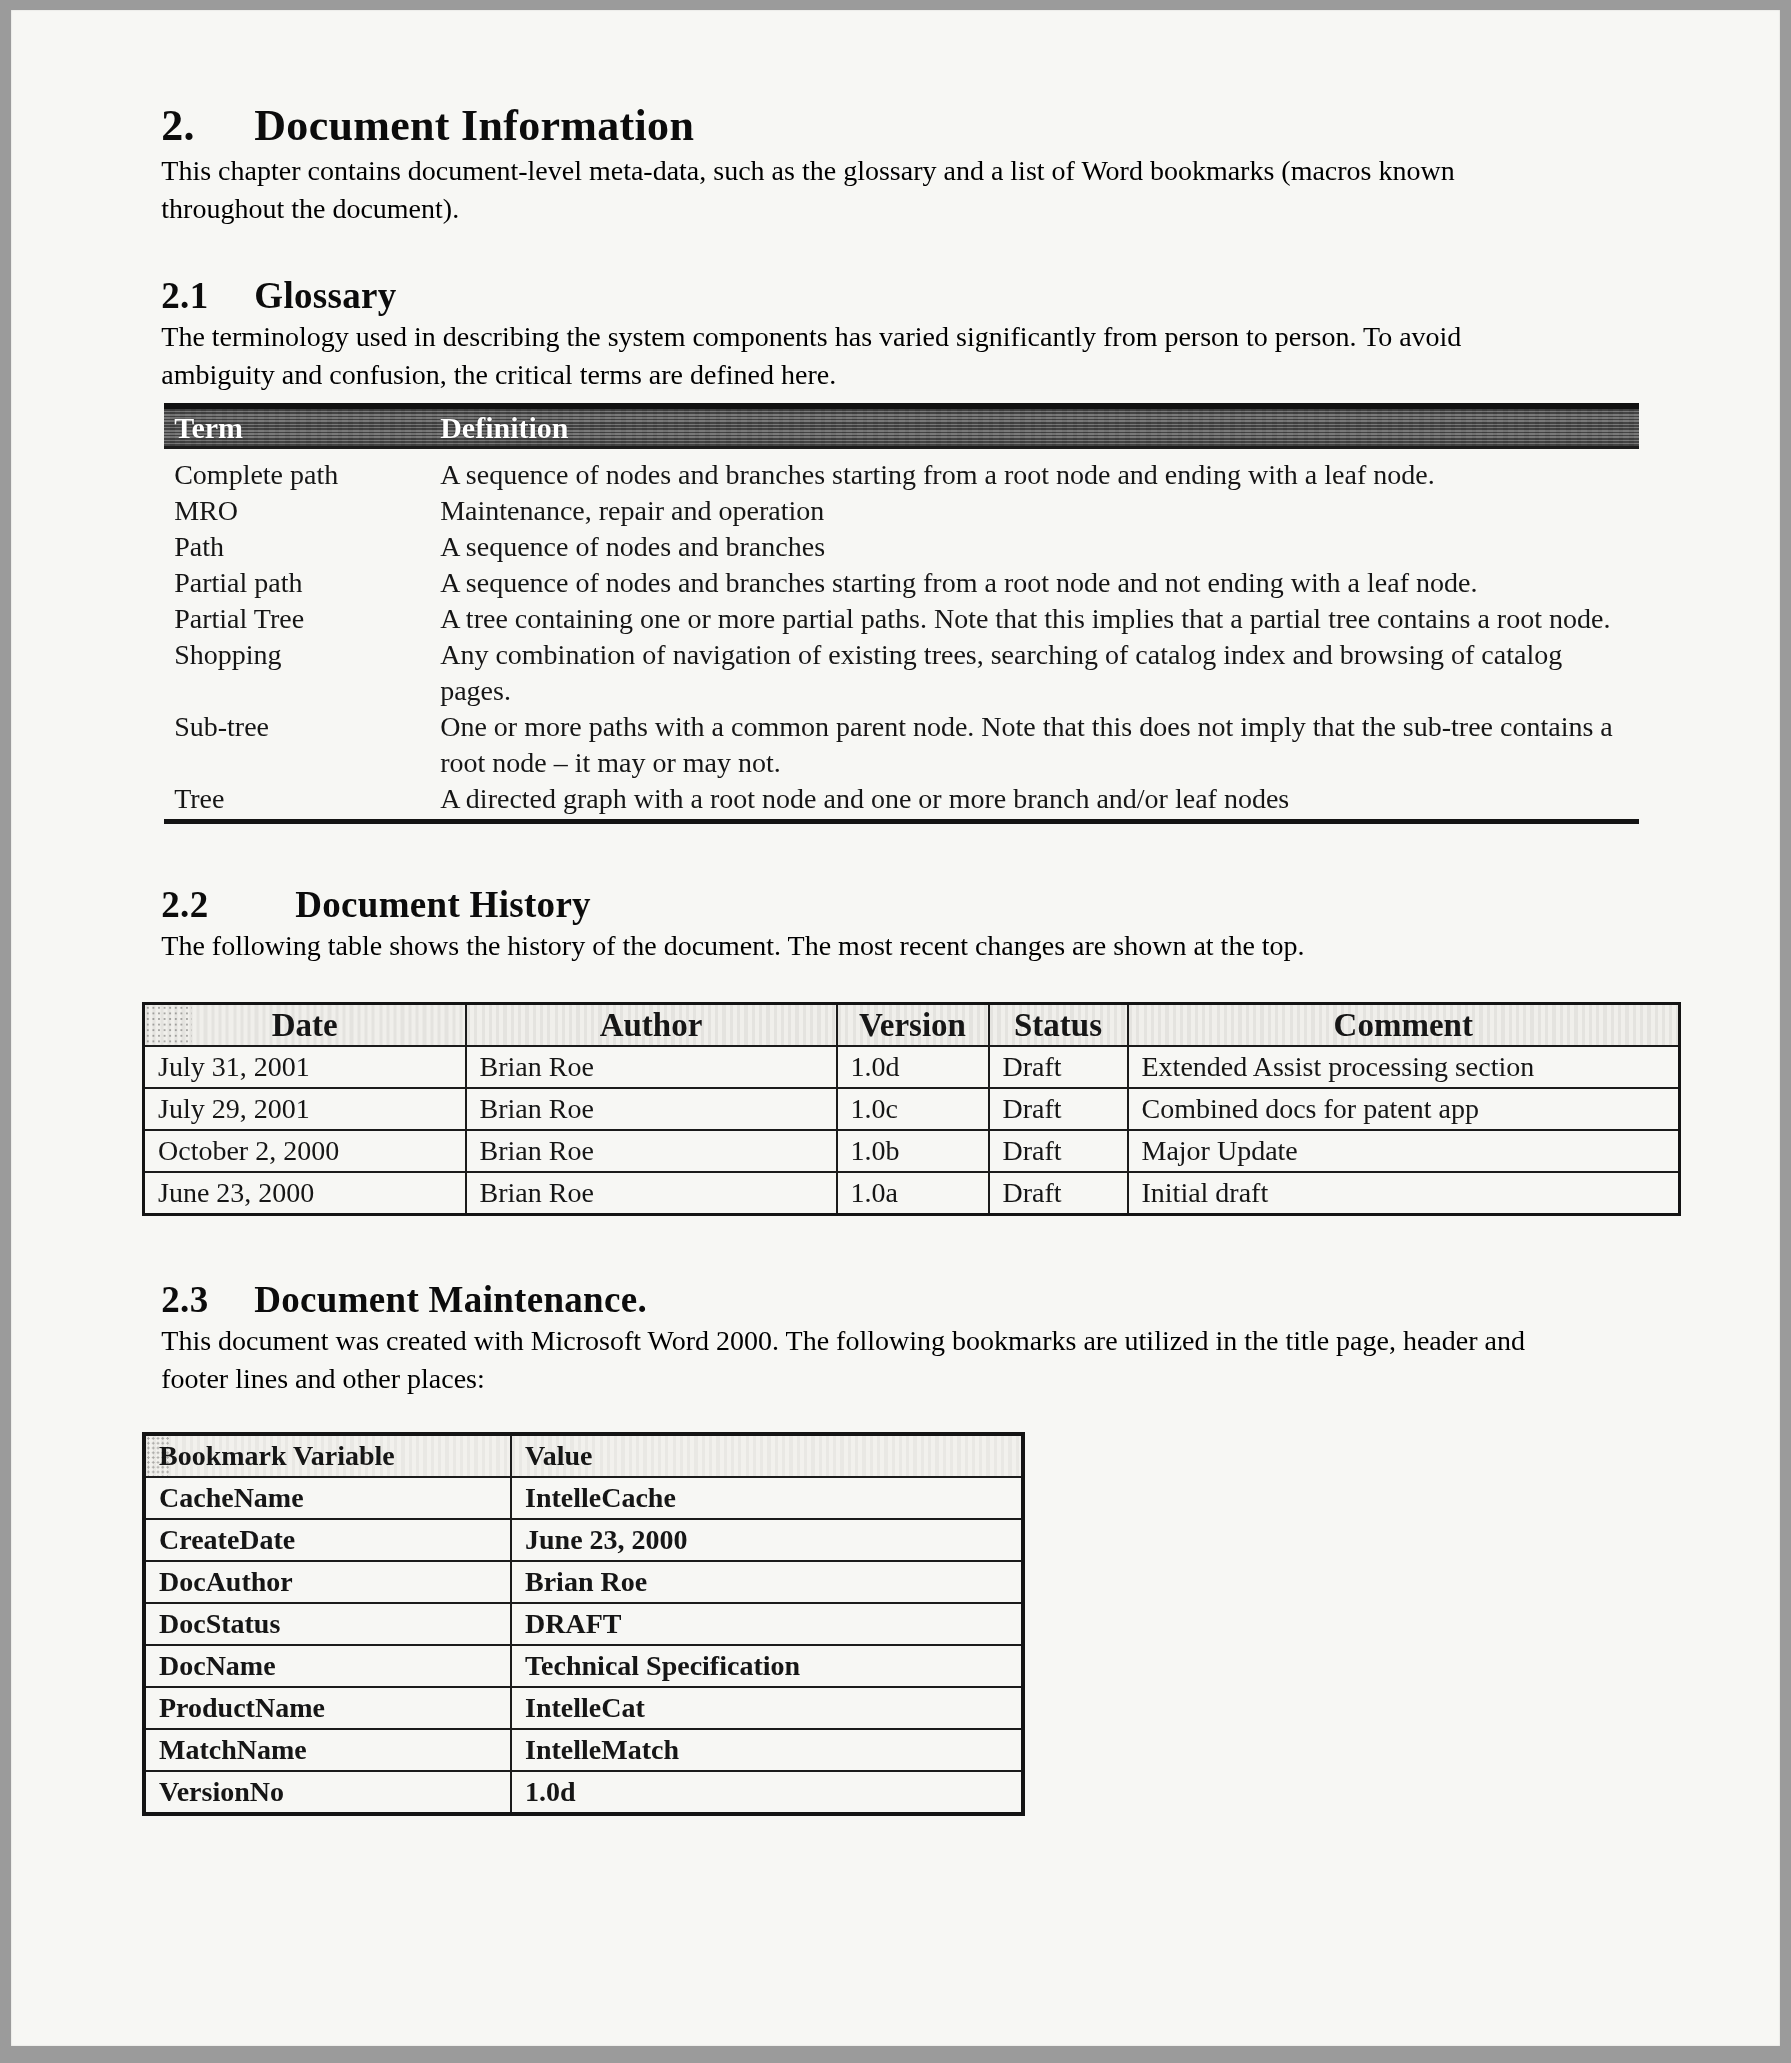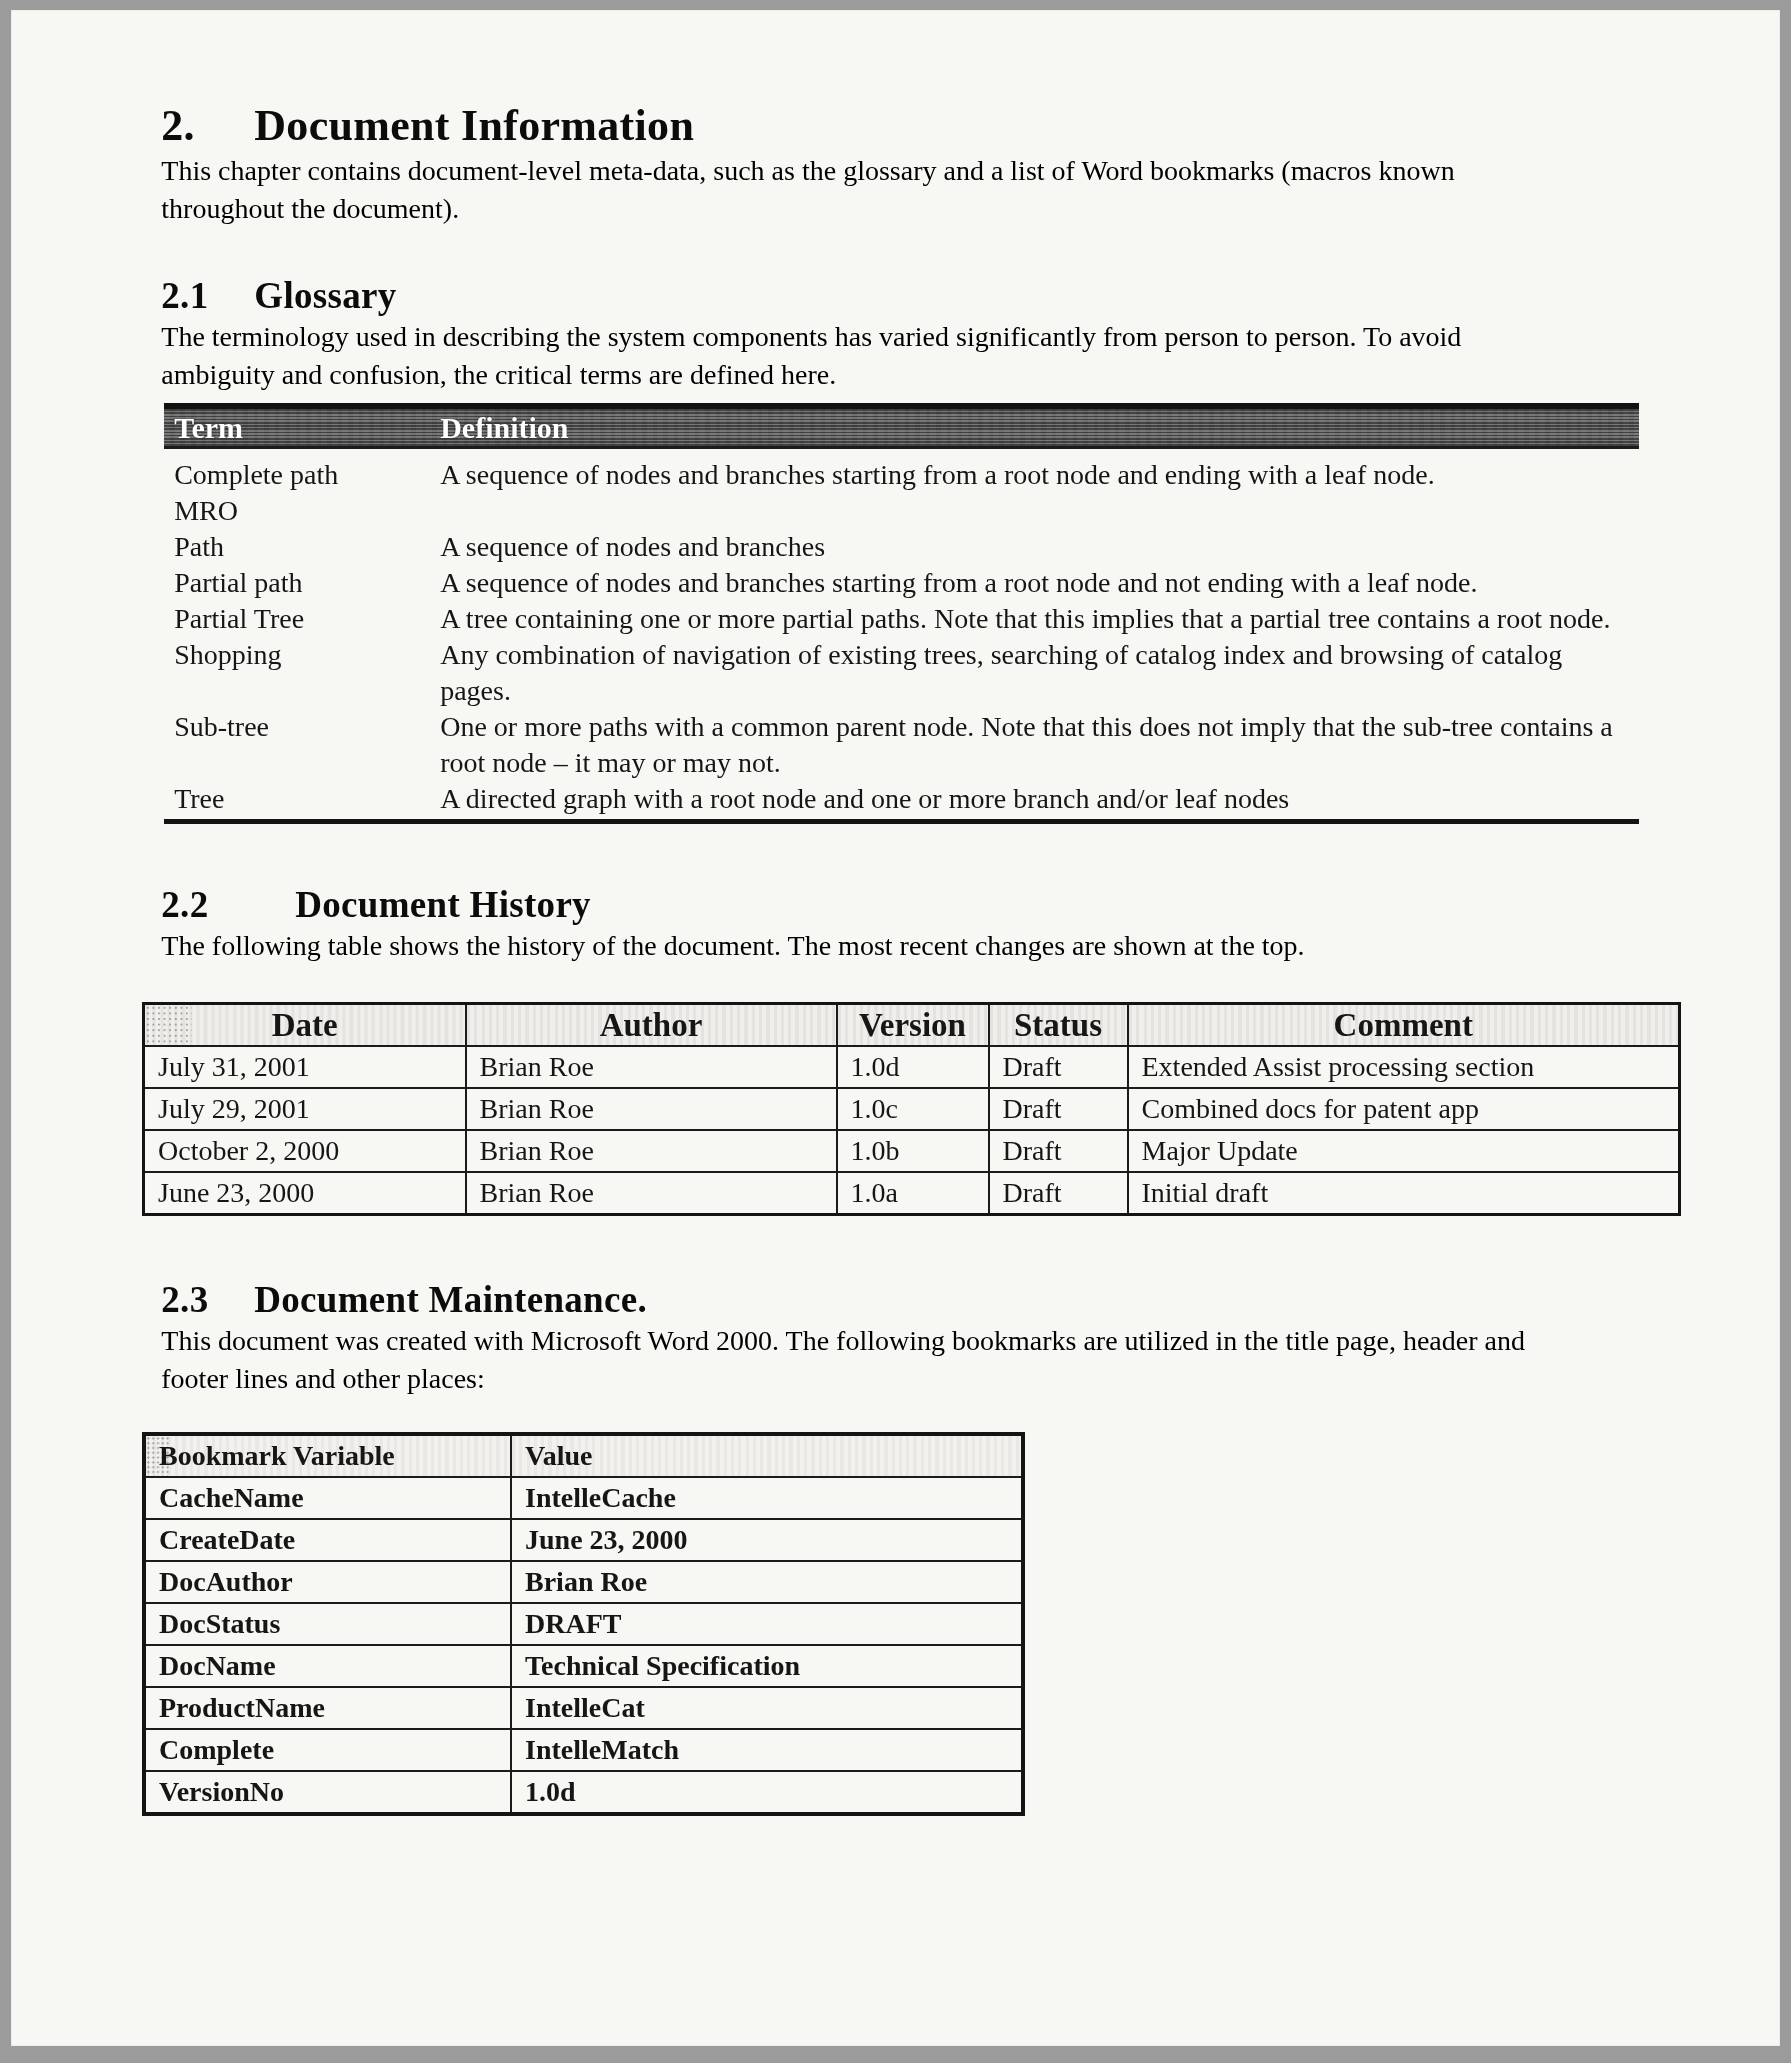--- a/index.html
+++ b/index.html
@@ -165,20 +165,21 @@
         <span>Term</span>
         <span>Definition</span>
       </div>
       <div class="gl-body">
         <div class="gl-row">
           <span class="cell">Complete path</span>
           <span class="cell">A sequence of nodes and branches starting from a root node and ending with a leaf node.</span>
         </div>
         <div class="gl-row">
           <span class="cell">MRO</span>
+          <span class="cell">Maintenance, repair and operation</span>
         </div>
         <div class="gl-row">
           <span class="cell">Path</span>
           <span class="cell">A sequence of nodes and branches</span>
         </div>
         <div class="gl-row">
           <span class="cell">Partial path</span>
           <span class="cell">A sequence of nodes and branches starting from a root node and not ending with a leaf node.</span>
         </div>
         <div class="gl-row">
@@ -291,21 +292,21 @@
         </tr>
         <tr>
           <td>DocName</td>
           <td>Technical Specification</td>
         </tr>
         <tr>
           <td>ProductName</td>
           <td>IntelleCat</td>
         </tr>
         <tr>
-          <td>Complete</td>
+          <td>MatchName</td>
           <td>IntelleMatch</td>
         </tr>
         <tr>
           <td>VersionNo</td>
           <td>1.0d</td>
         </tr>
       </tbody>
     </table>
 
   </div>

